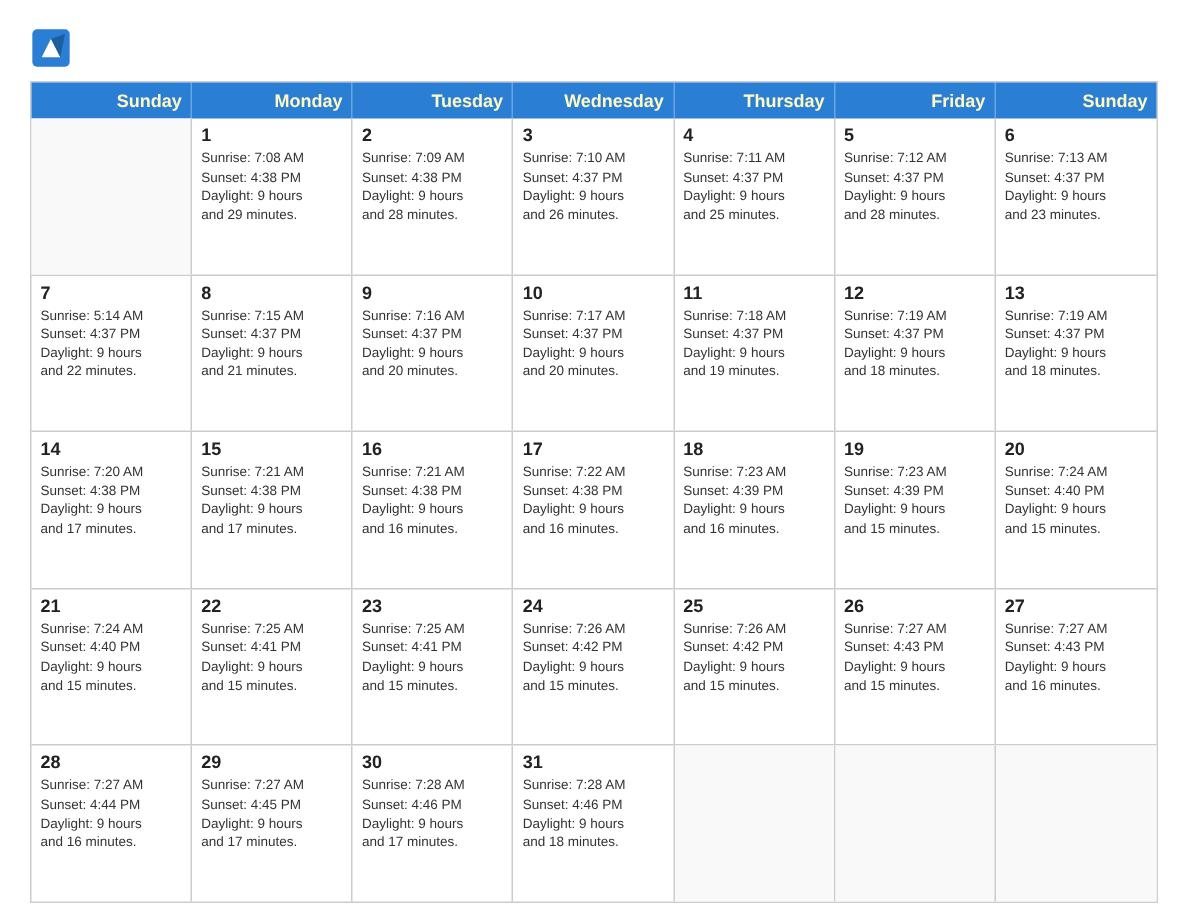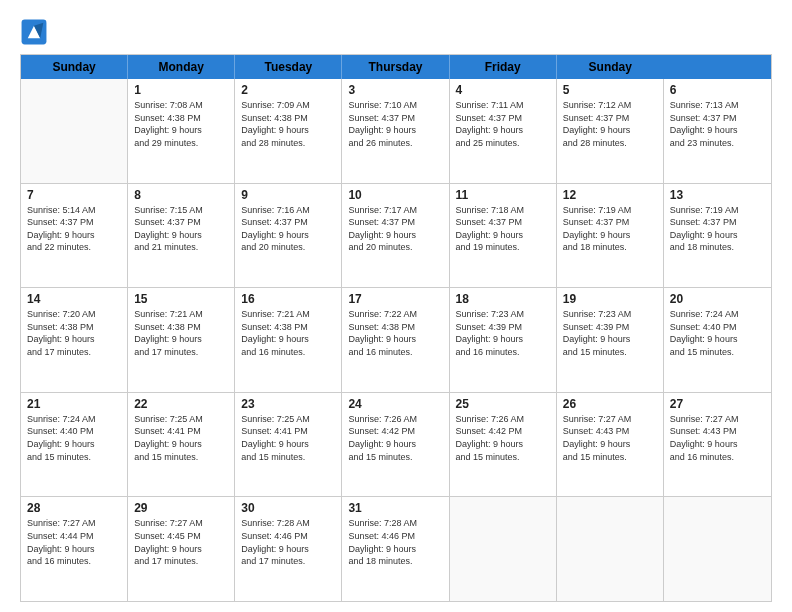--- a/index.html
+++ b/index.html
@@ -55,25 +55,25 @@
       display: flex;
       flex-direction: column;
       border: 1px solid #ccc;
     }
     .calendar-header {
       display: grid;
       grid-template-columns: repeat(7, 1fr);
       background: #2a7fd4;
     }
     .cal-header-cell {
-      color: #000000;
+      color: #fef9c3;
       font-size: 12px;
       font-weight: bold;
       padding: 5px 6px;
-      text-align: center;
+      text-align: right;
       border-right: 1px solid rgba(255,255,255,0.3);
     }
     .cal-header-cell:last-child { border-right: none; }
     .calendar-body {
       display: flex;
       flex-direction: column;
       flex: 1;
     }
     .cal-row {
       display: grid;
@@ -124,20 +124,21 @@
       <div class="month-title"></div>
       <div class="location"></div>
     </div>
   </div>
 
   <div class="calendar">
     <div class="calendar-header">
     <div class="cal-header-cell">Sunday</div>
         <div class="cal-header-cell">Monday</div>
         <div class="cal-header-cell">Tuesday</div>
+        <div class="cal-header-cell">Wednesday</div>
         <div class="cal-header-cell">Thursday</div>
         <div class="cal-header-cell">Friday</div>
         <div class="cal-header-cell">Sunday</div>
       </div>
     <div class="calendar-body">
     <div class="cal-row">
           <div class="cal-cell empty"></div>
           <div class="cal-cell">
             <div class="day-num">1</div>
             <div class="cell-line">Sunrise: 7:08 AM</div>

